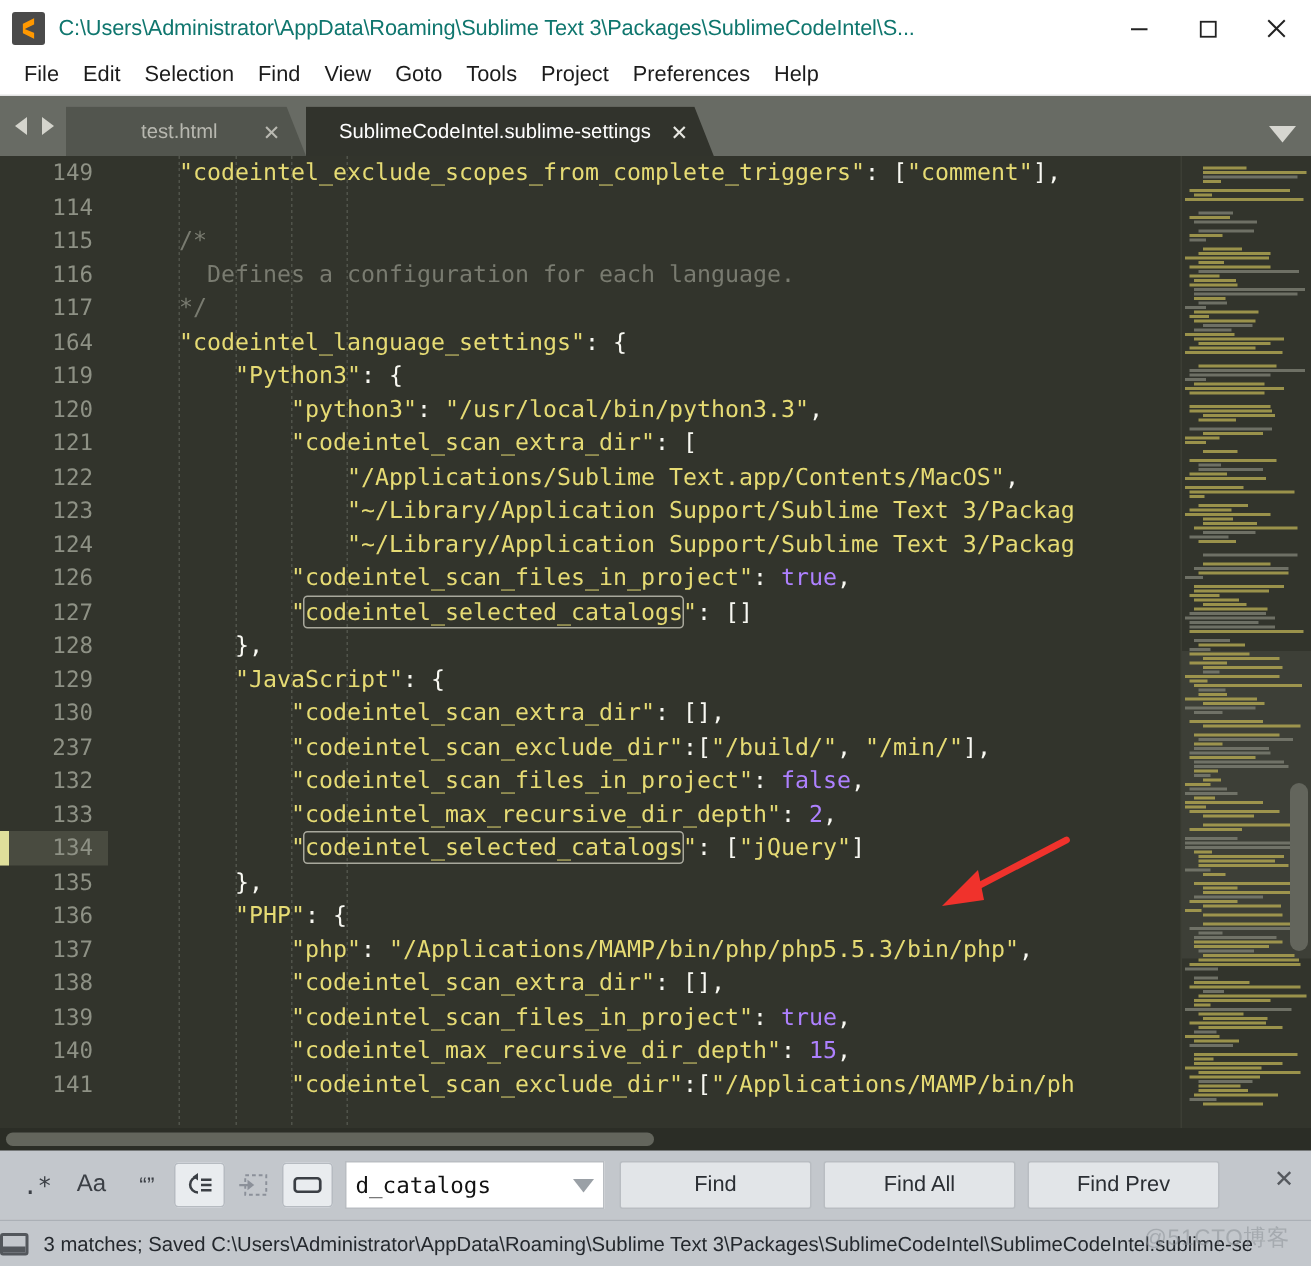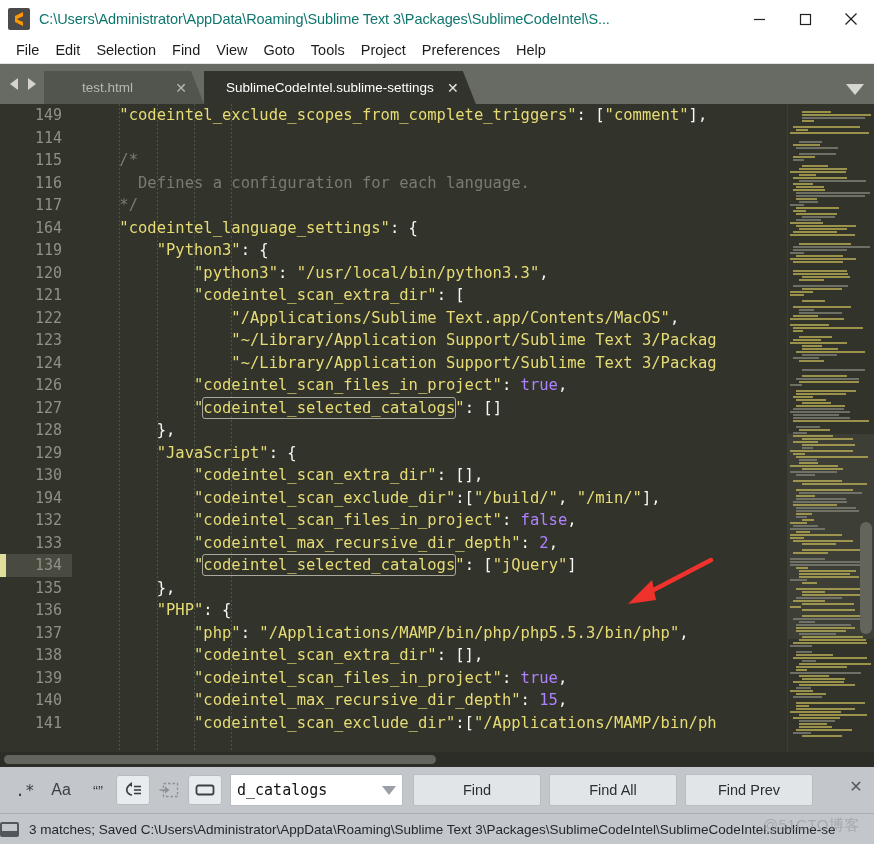--- a/index.html
+++ b/index.html
@@ -93,21 +93,21 @@
   }
   .tab .tab-shape {
     position: absolute; inset: 0;
     background: #52554e;
     clip-path: polygon(0 0, calc(100% - 13px) 0, 100% 100%, 0 100%);
   }
   .tab.active { color: #ffffff; }
   .tab.active .tab-shape { background: #31332c; }
   .tab-label {
     position: relative; z-index: 2;
-    padding-left: 38px; white-space: nowrap;
+    padding-left: 50px; white-space: nowrap;
     flex: 1 1 auto;
   }
   .tab.active .tab-label { padding-left: 22px; }
   .tab-close {
     position: relative; z-index: 2;
     width: 18px; text-align: center;
     font-size: 14px; color: #b9b9b1;
     margin-left: 10px; margin-right: 4px;
   }
   .tab.active .tab-close { color: #e8e8e2; }
@@ -404,21 +404,21 @@
           <div class="line"><div class="gutter">120</div><div class="codetext"><span class="s-punct">            </span><span class="s-str">"python3"</span><span class="s-punct">: </span><span class="s-str">"/usr/local/bin/python3.3"</span><span class="s-punct">,</span></div></div>
           <div class="line"><div class="gutter">121</div><div class="codetext"><span class="s-punct">            </span><span class="s-str">"codeintel_scan_extra_dir"</span><span class="s-punct">: [</span></div></div>
           <div class="line"><div class="gutter">122</div><div class="codetext"><span class="s-punct">                </span><span class="s-str">"/Applications/Sublime Text.app/Contents/MacOS"</span><span class="s-punct">,</span></div></div>
           <div class="line"><div class="gutter">123</div><div class="codetext"><span class="s-punct">                </span><span class="s-str">"~/Library/Application Support/Sublime Text 3/Packag</span></div></div>
           <div class="line"><div class="gutter">124</div><div class="codetext"><span class="s-punct">                </span><span class="s-str">"~/Library/Application Support/Sublime Text 3/Packag</span></div></div>
           <div class="line"><div class="gutter">126</div><div class="codetext"><span class="s-punct">            </span><span class="s-str">"codeintel_scan_files_in_project"</span><span class="s-punct">: </span><span class="s-bool">true</span><span class="s-punct">,</span></div></div>
           <div class="line"><div class="gutter">127</div><div class="codetext"><span class="s-punct">            </span><span class="s-str">"</span><span class="s-str match">codeintel_selected_catalogs</span><span class="s-str">"</span><span class="s-punct">: []</span></div></div>
           <div class="line"><div class="gutter">128</div><div class="codetext"><span class="s-punct">        },</span></div></div>
           <div class="line"><div class="gutter">129</div><div class="codetext"><span class="s-punct">        </span><span class="s-str">"JavaScript"</span><span class="s-punct">: {</span></div></div>
           <div class="line"><div class="gutter">130</div><div class="codetext"><span class="s-punct">            </span><span class="s-str">"codeintel_scan_extra_dir"</span><span class="s-punct">: [],</span></div></div>
-          <div class="line"><div class="gutter">194</div><div class="codetext"><span class="s-punct">            </span><span class="s-str">"codeintel_scan_exclude_dir"</span><span class="s-punct">:[</span><span class="s-str">"/build/"</span><span class="s-punct">, </span><span class="s-str">"/min/"</span><span class="s-punct">],</span></div></div>
+          <div class="line"><div class="gutter">237</div><div class="codetext"><span class="s-punct">            </span><span class="s-str">"codeintel_scan_exclude_dir"</span><span class="s-punct">:[</span><span class="s-str">"/build/"</span><span class="s-punct">, </span><span class="s-str">"/min/"</span><span class="s-punct">],</span></div></div>
           <div class="line"><div class="gutter">132</div><div class="codetext"><span class="s-punct">            </span><span class="s-str">"codeintel_scan_files_in_project"</span><span class="s-punct">: </span><span class="s-bool">false</span><span class="s-punct">,</span></div></div>
           <div class="line"><div class="gutter">133</div><div class="codetext"><span class="s-punct">            </span><span class="s-str">"codeintel_max_recursive_dir_depth"</span><span class="s-punct">: </span><span class="s-bool">2</span><span class="s-punct">,</span></div></div>
           <div class="line active"><div class="gutter">134</div><div class="codetext"><span class="s-punct">            </span><span class="s-str">"</span><span class="s-str match">codeintel_selected_catalogs</span><span class="s-str">"</span><span class="s-punct">: [</span><span class="s-str">"jQuery"</span><span class="s-punct">]</span></div></div>
           <div class="line"><div class="gutter">135</div><div class="codetext"><span class="s-punct">        },</span></div></div>
           <div class="line"><div class="gutter">136</div><div class="codetext"><span class="s-punct">        </span><span class="s-str">"PHP"</span><span class="s-punct">: {</span></div></div>
           <div class="line"><div class="gutter">137</div><div class="codetext"><span class="s-punct">            </span><span class="s-str">"php"</span><span class="s-punct">: </span><span class="s-str">"/Applications/MAMP/bin/php/php5.5.3/bin/php"</span><span class="s-punct">,</span></div></div>
           <div class="line"><div class="gutter">138</div><div class="codetext"><span class="s-punct">            </span><span class="s-str">"codeintel_scan_extra_dir"</span><span class="s-punct">: [],</span></div></div>
           <div class="line"><div class="gutter">139</div><div class="codetext"><span class="s-punct">            </span><span class="s-str">"codeintel_scan_files_in_project"</span><span class="s-punct">: </span><span class="s-bool">true</span><span class="s-punct">,</span></div></div>
           <div class="line"><div class="gutter">140</div><div class="codetext"><span class="s-punct">            </span><span class="s-str">"codeintel_max_recursive_dir_depth"</span><span class="s-punct">: </span><span class="s-bool">15</span><span class="s-punct">,</span></div></div>
           <div class="line"><div class="gutter">141</div><div class="codetext"><span class="s-punct">            </span><span class="s-str">"codeintel_scan_exclude_dir"</span><span class="s-punct">:[</span><span class="s-str">"/Applications/MAMP/bin/ph</span></div></div>

